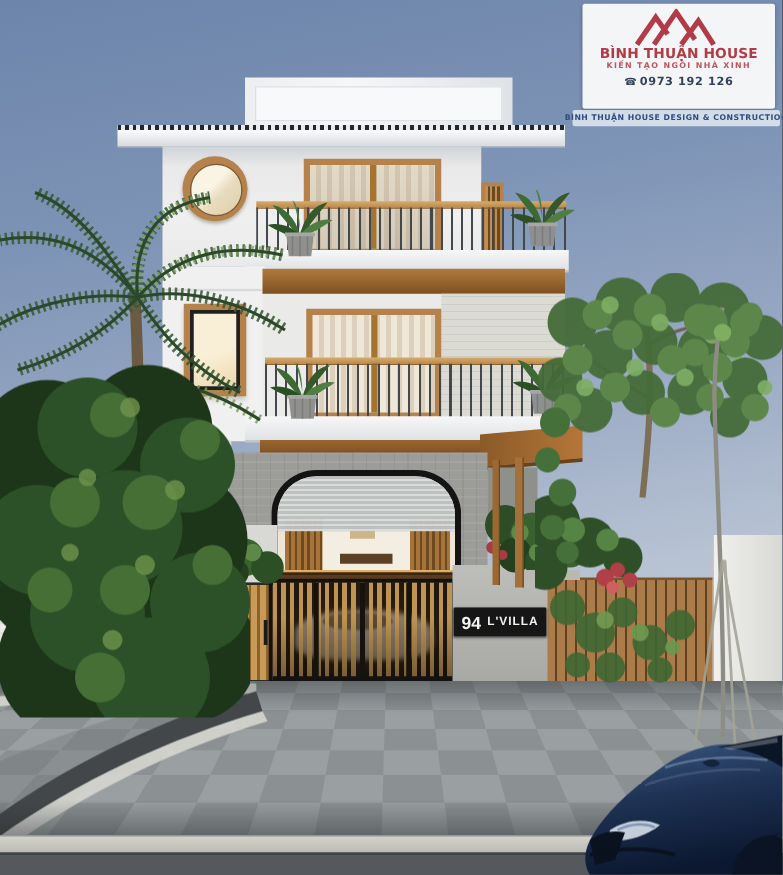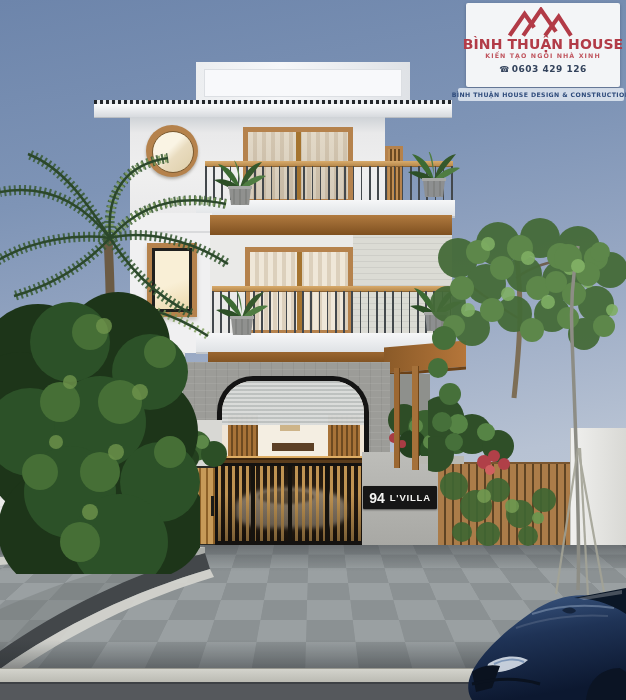--- a/index.html
+++ b/index.html
@@ -126,21 +126,21 @@
   .palm-svg{left:-20px;top:138px;width:260px;height:250px;}
   .bush-svg{left:0;top:282px;width:200px;height:292px;}
   .rtrees-svg{left:428px;top:218px;width:198px;height:384px;}
   .car-svg{left:436px;top:580px;width:190px;height:120px;}
 
   
   .brand-card{left:466px;top:3px;width:154px;height:84px;background:#f3f5f7;border-radius:2px;
     box-shadow:0 1px 3px rgba(20,30,50,.35);display:flex;flex-direction:column;align-items:center;
     padding:4px 4px 3px;box-sizing:border-box;text-align:center;}
   .brand-logo{width:88px;height:30px;}
-  .brand-name{font-family:"DejaVu Sans","Liberation Sans",sans-serif;font-weight:700;font-size:14px;line-height:1.1;
+  .brand-name{font-family:"DejaVu Sans","Liberation Sans",sans-serif;font-weight:700;font-size:11px;line-height:1.1;
     color:#b23b47;letter-spacing:.1px;white-space:nowrap;}
   .brand-tagline{font-family:"DejaVu Sans","Liberation Sans",sans-serif;font-weight:700;font-size:6.3px;line-height:1.4;
     color:#c0555e;letter-spacing:1.1px;white-space:nowrap;}
   .brand-phone{font-family:"DejaVu Sans","Liberation Sans",sans-serif;font-weight:700;font-size:9px;color:#33435c;
     margin-top:3px;letter-spacing:.5px;white-space:nowrap;}
   .brand-phone .glyph{font-size:8px;margin-right:2px;}
   .brand-footer{left:458px;top:88px;width:166px;height:13px;background:rgba(233,239,246,.8);border-radius:2px;
     display:flex;align-items:center;justify-content:center;
     font-family:"DejaVu Sans","Liberation Sans",sans-serif;font-weight:700;font-size:6.2px;color:#2f4c7c;
     letter-spacing:.4px;white-space:nowrap;}
@@ -513,17 +513,17 @@
   <div class="abs brand-card">
     <svg class="brand-logo" viewBox="0 0 110 44">
       <g stroke="#b23b47" stroke-width="6" fill="none" stroke-linejoin="miter">
         <path d="M6,42 L28,10 L42,30"></path>
         <path d="M26,42 L52,4 L74,36"></path>
         <path d="M58,42 L78,14 L96,42"></path>
       </g>
     </svg>
     <div class="brand-name">BÌNH THUẬN HOUSE</div>
     <div class="brand-tagline">KIẾN TẠO NGÔI NHÀ XINH</div>
-    <div class="brand-phone"><span class="glyph">☎</span><span>0603 429 126</span></div>
+    <div class="brand-phone"><span class="glyph">☎</span><span>0973 192 126</span></div>
   </div>
   <div class="abs brand-footer">BÌNH THUẬN HOUSE DESIGN &amp; CONSTRUCTION</div>
 
 </div>
 
 </body></html>

